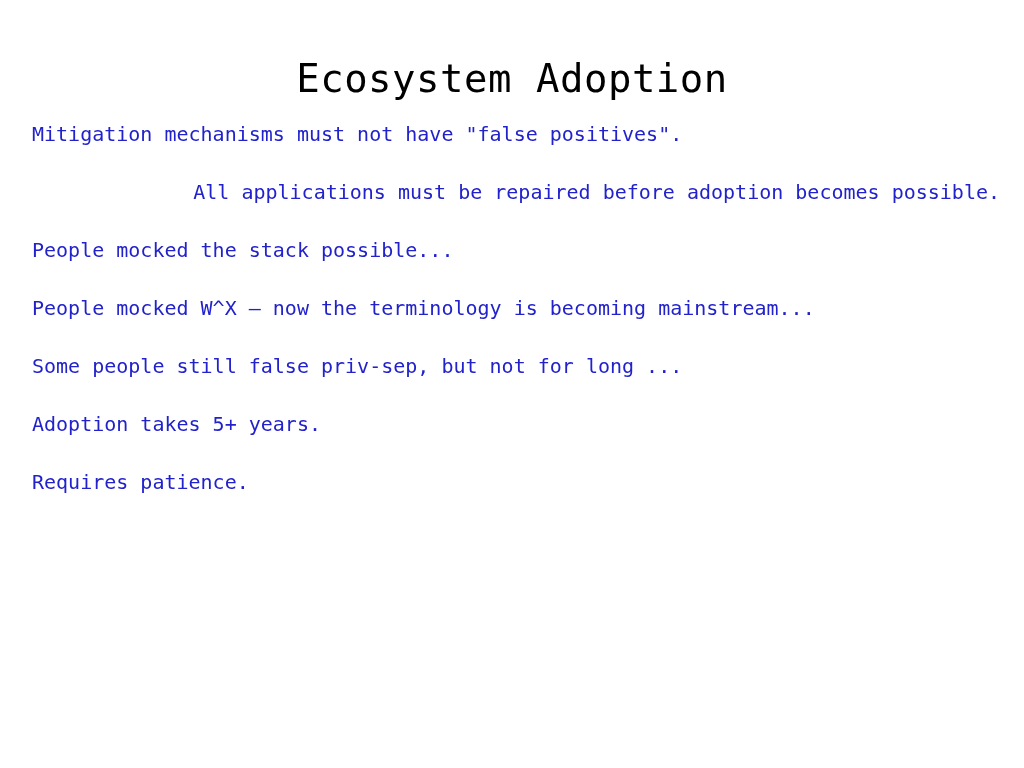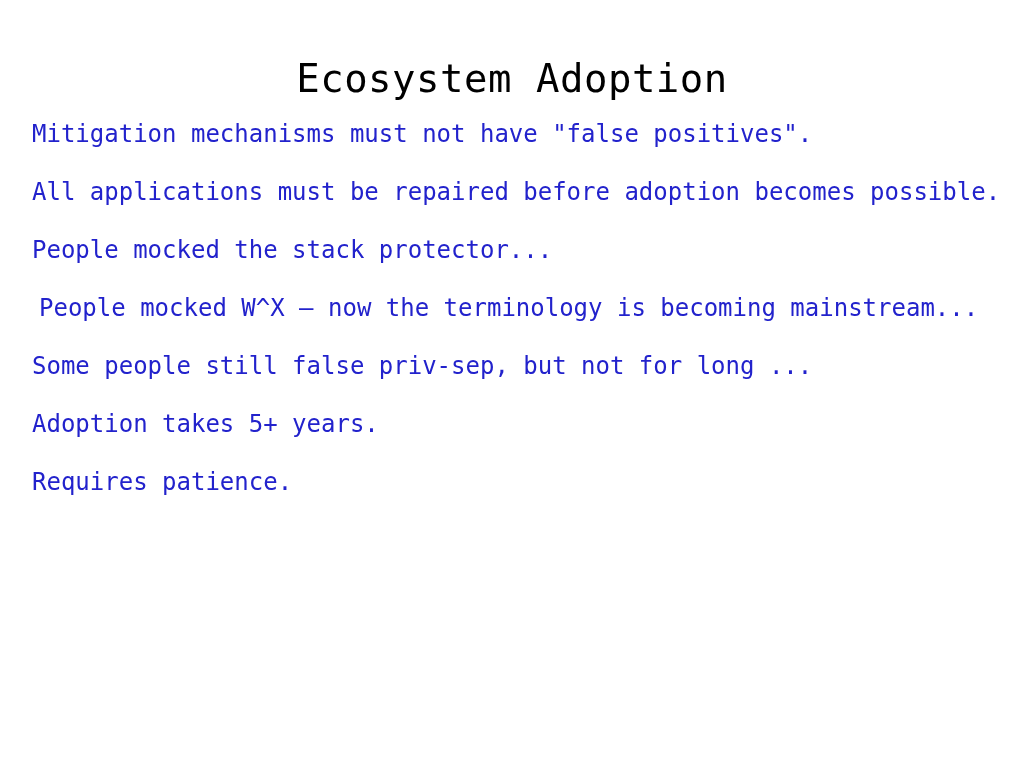--- a/index.html
+++ b/index.html
@@ -43,21 +43,21 @@
   .body-block {
     position: absolute;
     top: 122px;
     left: 32px;
     width: 968px;
   }
 
   .body-line {
     color: #2222cc;
     font-family: "DejaVu Sans Mono", "Liberation Mono", monospace;
-    font-size: 24px;
+    font-size: 20px;
     font-weight: 400;
     line-height: 24px;
     height: 24px;
     margin: 0 0 34px 0;
     white-space: pre;
     letter-spacing: 0px;
   }
   .body-line:last-child {
     margin-bottom: 4px;
   }
@@ -65,20 +65,20 @@
 </head>
 <body style="background: rgb(255, 255, 255);">
 
 <div class="slide" style="background: rgb(255, 255, 255);">
 
   <h1 class="slide-title" style="color: rgb(0, 0, 0);">Ecosystem Adoption</h1>
 
   <div class="body-block">
     <p class="body-line" style="color: rgb(34, 34, 204);">Mitigation mechanisms must not have "false positives".</p>
     <p class="body-line" style="color: rgb(34, 34, 204); text-align: right;">All applications must be repaired before adoption becomes possible.</p>
-    <p class="body-line" style="color: rgb(34, 34, 204);">People mocked the stack protector...</p>
-    <p class="body-line" style="color: rgb(34, 34, 204); margin-left: 7px;">People mocked W^X – now the terminology is becoming mainstream...</p>
+    <p class="body-line" style="color: rgb(34, 34, 204);">People mocked the stack possible...</p>
+    <p class="body-line" style="color: rgb(34, 34, 204);">People mocked W^X – now the terminology is becoming mainstream...</p>
     <p class="body-line" style="color: rgb(34, 34, 204);">Some people still false priv-sep, but not for long ...</p>
     <p class="body-line" style="color: rgb(34, 34, 204);">Adoption takes 5+ years.</p>
     <p class="body-line" style="color: rgb(34, 34, 204);">Requires patience.</p>
   </div>
 
 </div>
 
 </body></html>

